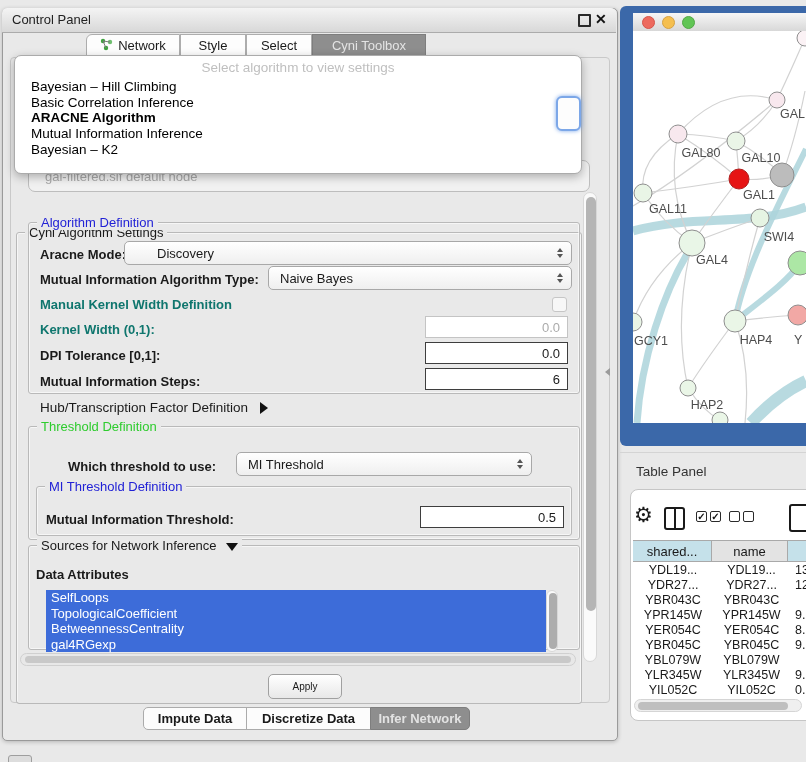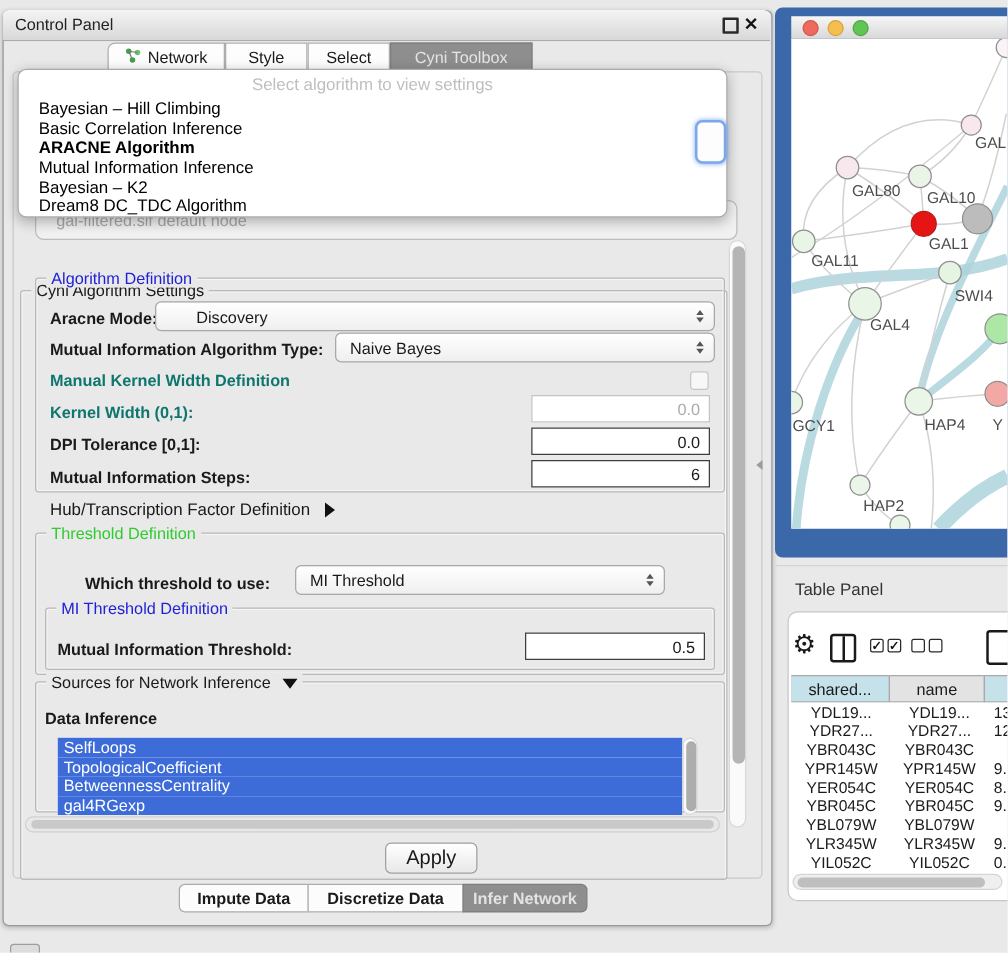--- a/index.html
+++ b/index.html
@@ -46,21 +46,21 @@
              border-left:8px solid #111;vertical-align:middle;margin-left:8px;}
   .tri-down{display:inline-block;width:0;height:0;border-left:6px solid transparent;border-right:6px solid transparent;
             border-top:8px solid #111;vertical-align:middle;margin-left:6px;}
   
   .attr-list{left:46px;top:590px;width:500px;height:62px;overflow:hidden;background:#FFF;}
   .attr-item{height:15.5px;background:#3D6CD9;color:#FFF;font-size:13px;padding-left:5px;display:flex;align-items:center;}
   .sb-v{background:#FAFAFA;border:1px solid #D8D8D8;border-radius:7px;box-sizing:border-box;}
   .sb-thumb{background:#B5B5B5;border-radius:5px;}
   .sb-h{background:#E8E8E8;border:1px solid #D0D0D0;border-radius:7px;box-sizing:border-box;}
   .btn{background:linear-gradient(#FFFFFF,#E8E8E8);border:1px solid #A0A0A0;border-radius:5px;
-       font-size:16px;display:flex;align-items:center;justify-content:center;margin-left:40px;}
+       font-size:10px;display:flex;align-items:center;justify-content:center;}
   .btab{top:707px;height:23px;background:#FCFCFC;border:1px solid #ABABAB;font-size:13px;font-weight:bold;
         display:flex;align-items:center;justify-content:center;box-sizing:border-box;}
   .btab.sel{background:#8E8E8E;color:#E3E3E3;border-color:#7E7E7E;}
   
   .popup{left:14px;top:55px;width:566px;height:117px;background:#FFF;border:1px solid #ABABAB;border-radius:7px;
          box-shadow:0 3px 10px rgba(0,0,0,.28);}
   .popup-prompt{left:0;top:4px;width:100%;text-align:center;font-size:13.5px;color:#BFBFBF;}
   .algo-item{height:15.6px;font-size:13.5px;color:#000;padding-left:4px;display:flex;align-items:center;}
   .algo-item.bold{font-weight:bold;}
   .focus-frag{left:556px;top:96px;width:21px;height:31px;background:#FDFDFD;border:2px solid #7CA7E8;
@@ -197,21 +197,21 @@
   <div class="abs field" style="left:420px;top:506px;width:144px;height:22px;">
     <span>0.5</span>
     </div>
 
   <div class="abs group" style="left:28px;top:545px;width:550px;height:103px;">
     <span class="gt">
       <span>Sources for Network Inference</span>
       <span class="tri-down"></span>
     </span>
   </div>
-  <span class="abs lbl" style="left:36px;top:567px;">Data Inference</span>
+  <span class="abs lbl" style="left:36px;top:567px;">Data Attributes</span>
   <div class="abs attr-list">
       <div class="attr-item">SelfLoops</div>
       <div class="attr-item">TopologicalCoefficient</div>
       <div class="attr-item">BetweennessCentrality</div>
       <div class="attr-item">gal4RGexp</div>
     </div>
   <div class="abs sb-v" style="left:546px;top:590px;width:12px;height:62px;">
     <div class="sb-thumb" style="position:absolute;left:2px;top:2px;width:8px;height:56px;background:#ADADAD;"></div>
   </div>
   <div class="abs sb-h" style="left:20px;top:653px;width:556px;height:13px;">
@@ -232,21 +232,20 @@
     </div>
 
   <div class="abs popup">
     <div class="abs popup-prompt">Select algorithm to view settings</div>
     <div class="abs" style="left:12px;top:23px;right:4px;">
         <div class="algo-item">Bayesian – Hill Climbing</div>
         <div class="algo-item">Basic Correlation Inference</div>
         <div class="algo-item bold">ARACNE Algorithm</div>
         <div class="algo-item">Mutual Information Inference</div>
         <div class="algo-item">Bayesian – K2</div>
-        <div class="algo-item">Dream8 DC_TDC Algorithm</div>
       </div>
   </div>
   <div class="abs focus-frag"></div>
 
   <div class="abs divider-arrow"></div>
 
   <div class="abs net-frame"></div>
   <div class="abs net-titlebar">
     <div class="abs light" style="left:9px;background:#ED6A5E;border:1px solid #D5554A;"></div>
     <div class="abs light" style="left:29px;background:#F5BF4F;border:1px solid #D6A243;"></div>

